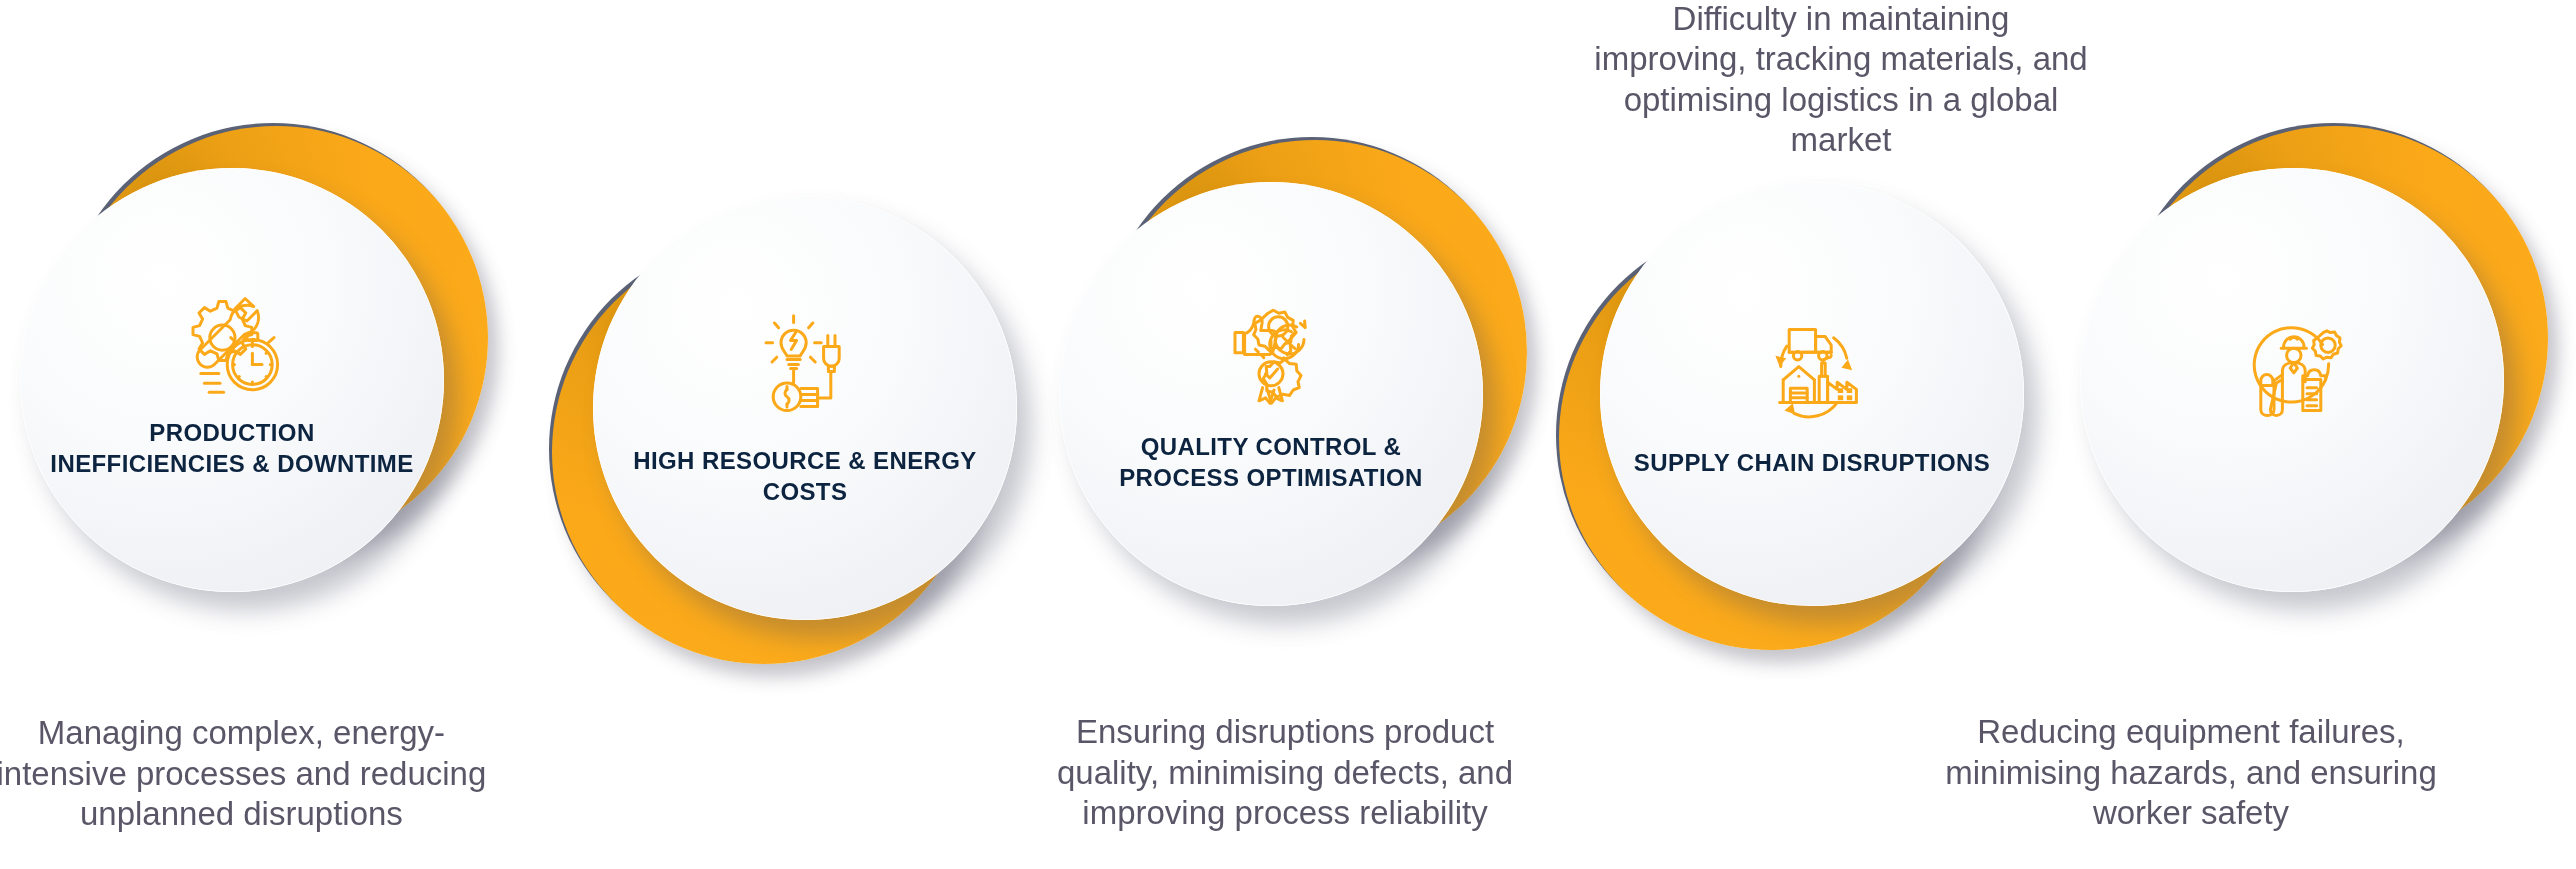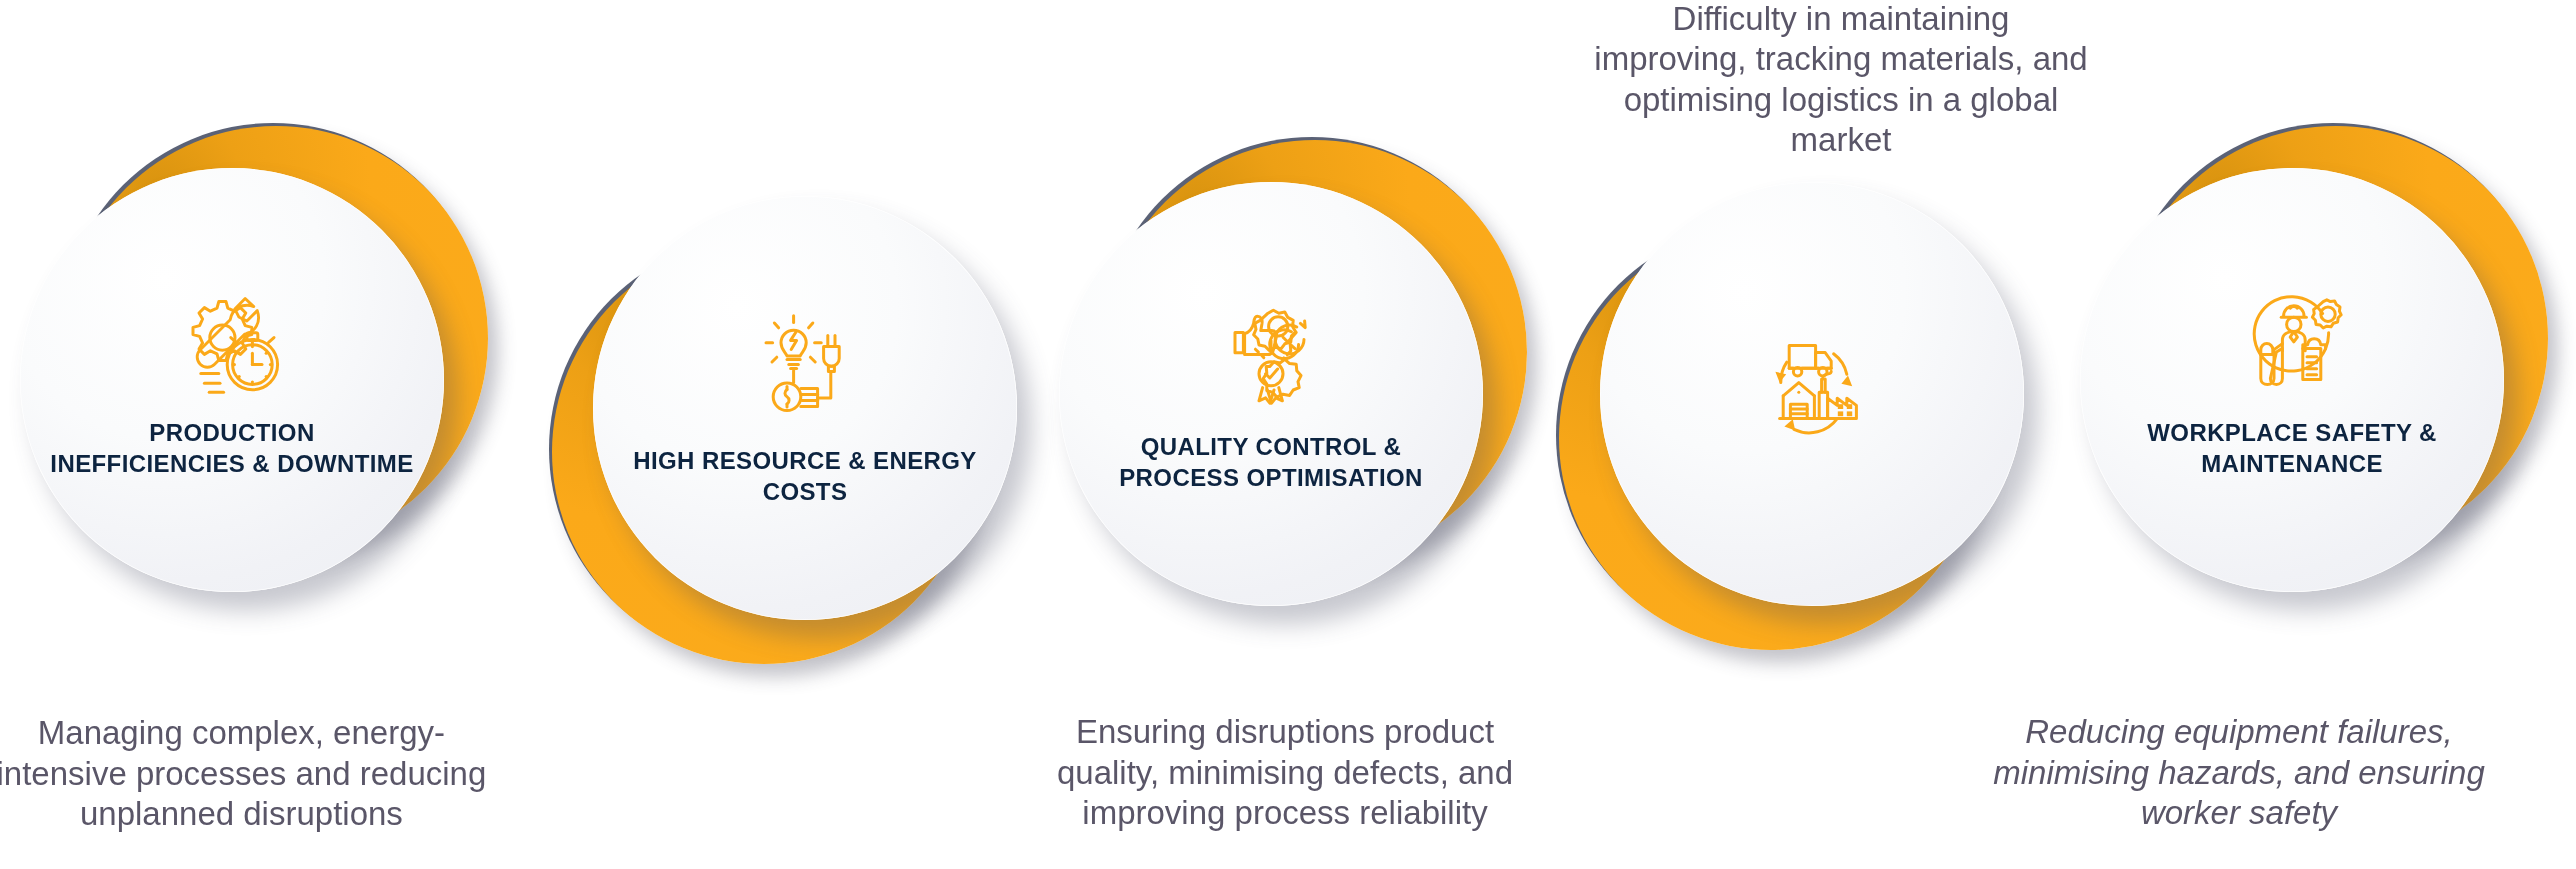--- a/index.html
+++ b/index.html
@@ -259,20 +259,21 @@
           <path d="M136 48 a58 58 0 0 1 22 34"></path>
           <path d="M70 174 a58 58 0 0 0 72 -18"></path>
         </g>
         <g fill="#FBA919" stroke="none">
           <path d="M46 96 l-7 -18 18 4z"></path>
           <path d="M160 84 l7 18 -18 -4z"></path>
           <path d="M72 176 l-18 -7 14 -12z"></path>
         </g>
       </svg>
           </div>
+          <div class="node-title">SUPPLY CHAIN DISRUPTIONS</div>
         </div>
       </div>
     </div>
     <div class="node-caption" style="left: 1594px; top: -1.4px;">Difficulty in maintaining improving, tracking materials, and optimising logistics in a global market</div>
     <div class="node" style="left: 2080px; top: 126px;">
       <div class="circle-wrap off-up">
         <div class="disc-slate"></div>
         <div class="disc-orange"></div>
         <div class="disc-white"></div>
         <div class="disc-content">
@@ -293,19 +294,18 @@
           <line x1="125" y1="148" x2="141" y2="148"></line>
           <line x1="125" y1="158" x2="141" y2="158"></line>
           <path d="M84 106 l-14 10 0 48 c0 6 -5 10 -11 10 -6 0 -11 -4 -11 -10 l0 -38"></path>
           <path d="M48 116 a10 10 0 0 1 20 0 l0 8 -20 0z"></path>
           <path d="M74 120 l10 -6 0 50 c0 6 -4 10 -10 10 -6 0 -10 -4 -10 -10z"></path>
           <path d="M152 36 l6 -3 6 3 7 -1 3 6 6 4 -1 7 3 6 -5 5 -1 7 -7 2 -4 6 -7 -1 -6 3 -5 -5 -7 -1 -1 -7 -5 -5 3 -6 -1 -7 6 -4z"></path>
           <circle cx="160" cy="57" r="12"></circle>
         </g>
       </svg>
           </div>
-          <div class="node-title">WORKPLACE SAFETY &amp; MAINTENANCE</div>
-        </div>
-      </div>
-    </div>
-    <div class="node-caption" style="left: 1992px; top: 712px; font-style: italic;">Reducing equipment failures, minimising hazards, and ensuring worker safety</div>
+        </div>
+      </div>
+    </div>
+    <div class="node-caption" style="left: 1944px; top: 712px;">Reducing equipment failures, minimising hazards, and ensuring worker safety</div>
   </div>
 
 
 </body></html>

